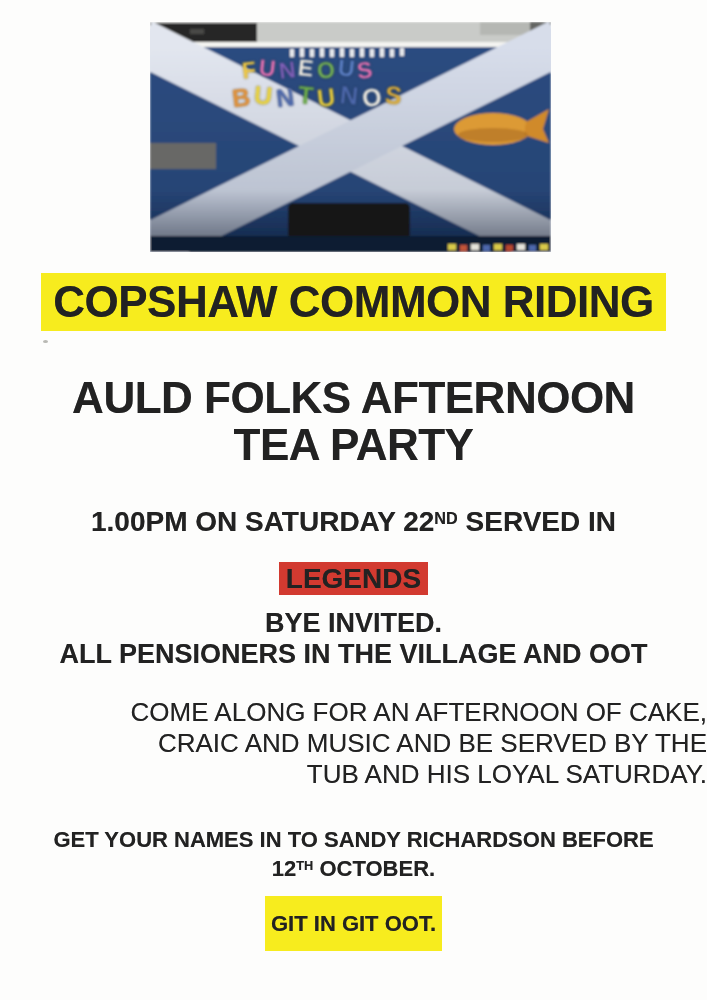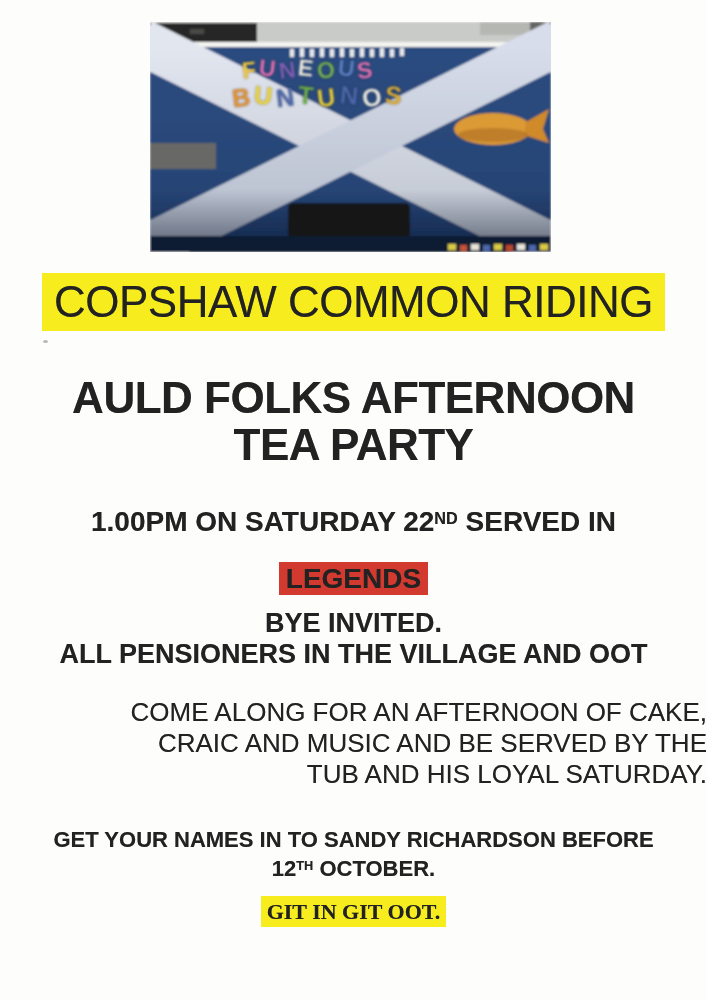--- a/index.html
+++ b/index.html
@@ -40,32 +40,32 @@
   .hl-yellow{
     background:var(--highlight-yellow);
     display:inline-block;
   }
   .hl-red{
     background:var(--highlight-red);
     display:inline-block;
   }
   .title-block{top:273px;}
   .title-block .hl-yellow{
-    font-size:44px;font-weight:normal;line-height:56px;
+    font-size:44px;font-weight:bold;line-height:56px;
     padding:1px 12px;letter-spacing:-0.5px;
   }
   .heading-block{top:374px;font-size:44px;font-weight:bold;line-height:47px;letter-spacing:-0.5px;}
   .when-block{top:503px;font-size:28px;font-weight:bold;line-height:31px;}
   .venue-line{margin-top:25px;}
   .venue-line .hl-red{font-size:28px;font-weight:bold;line-height:33px;padding:0 7px;}
   .invite-block{top:608px;font-size:27px;font-weight:bold;line-height:31px;}
   .body-block{top:697px;font-size:26px;font-weight:normal;line-height:31px;text-align:right;}
   .rsvp-block{top:827px;font-size:22px;font-weight:bold;line-height:26px;}
   .footer-block{top:896px;}
-  .footer-block .hl-yellow{font-size:22px;font-weight:bold;line-height:31px;padding:0 6px;font-family:Liberation Serif, serif;}
+  .footer-block .hl-yellow{font-size:22px;font-weight:bold;line-height:31px;padding:12px 6px;}
   .sup{font-size:0.58em;vertical-align:0.45em;}
   .speck{
     position:absolute;left:43px;top:340px;width:5px;height:3px;
     background:#b9b9b4;border-radius:50%;
   }
   .scan-soft{text-shadow:0 0 .6px rgba(40,40,40,.5);}
 </style>
 </head>
 <body>
 

